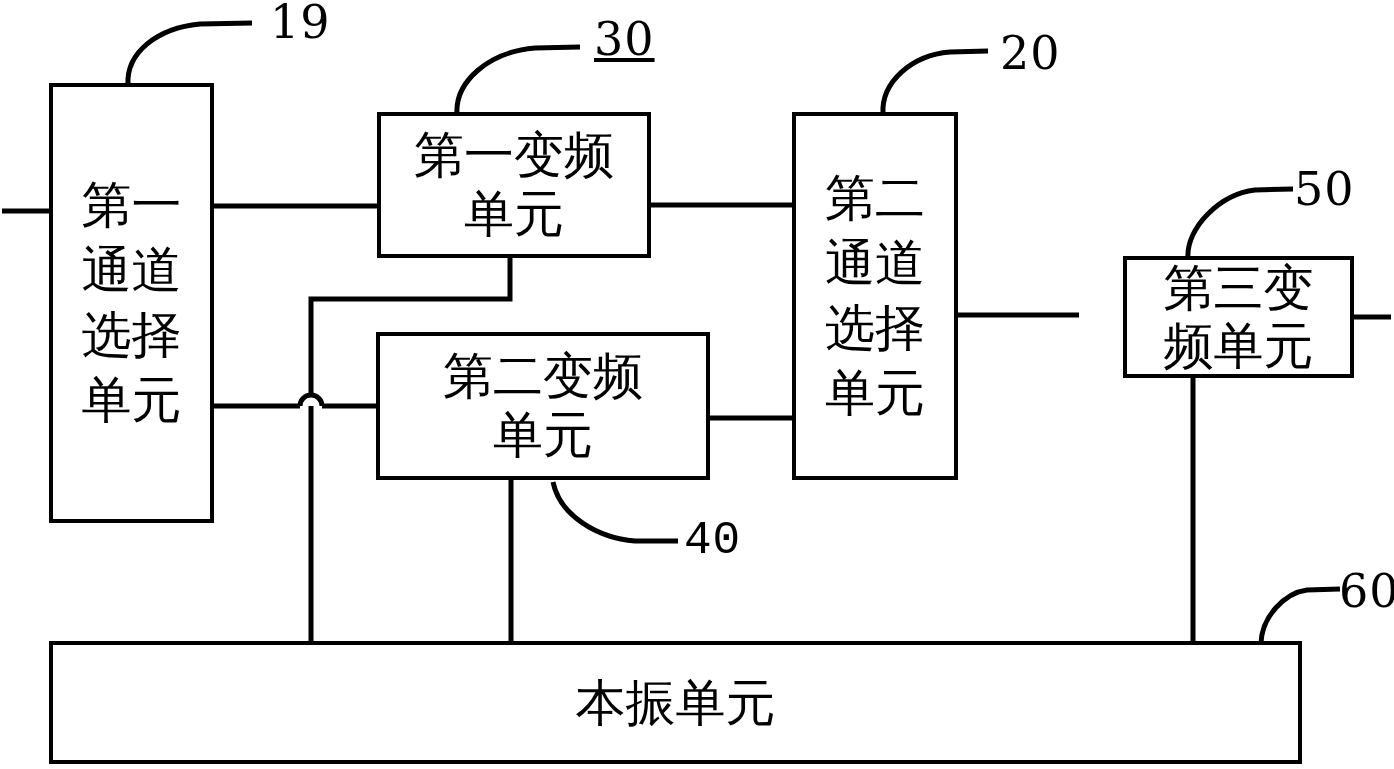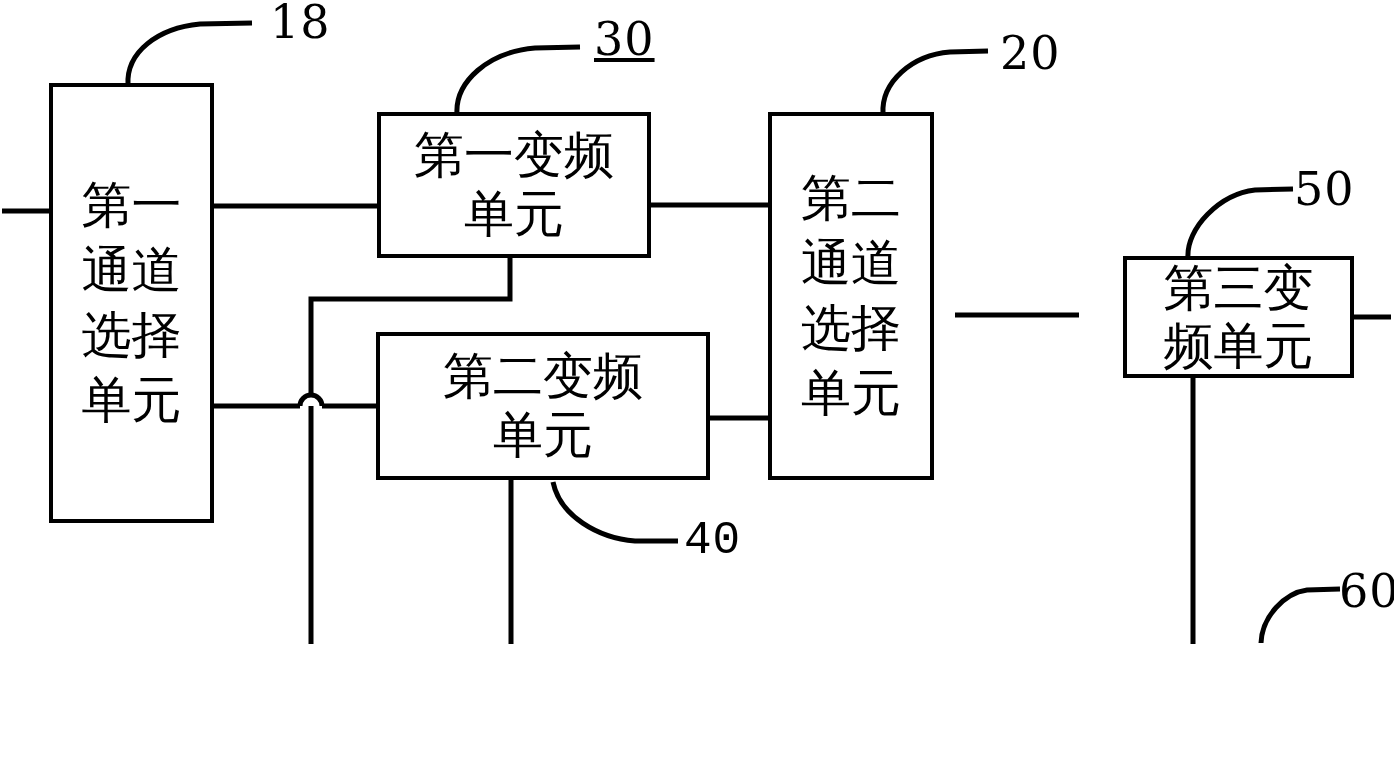--- a/index.html
+++ b/index.html
@@ -42,21 +42,21 @@
   .ref {
     position: absolute;
     font-size: 46px;
     line-height: 46px;
     letter-spacing: 1px;
   }
   
   #b-cs1 { left: 49px;   top: 83px;  width: 165px;  height: 440px; }
   #b-fc1 { left: 377px;  top: 112px; width: 274px;  height: 146px; }
   #b-fc2 { left: 376px;  top: 332px; width: 334px;  height: 148px; }
-  #b-cs2 { left: 768px;  top: 112px; width: 166px;  height: 368px; }
+  #b-cs2 { left: 792px;  top: 112px; width: 166px;  height: 368px; }
   #b-fc3 { left: 1077px; top: 256px; width: 231px;  height: 122px; margin-left: 46px; }
   #b-lo  { left: 49px;   top: 641px; width: 1253px; height: 123px; }
   
   #r10 { left: 270px;  top: -1px;  }
   #r30 { left: 594px;  top: 16px; text-decoration: underline;  }
   #r20 { left: 1000px; top: 30px;  }
   #r50 { left: 1294px; top: 166px; }
   #r40 { left: 684px;  top: 518px; font-family: Liberation Mono, monospace; }
   #r60 { left: 1339px; top: 568px; }
 </style>
@@ -106,21 +106,22 @@
   <div class="box lh-fc" id="b-fc1">第一变频
 单元</div>
   <div class="box lh-fc" id="b-fc2">第二变频
 单元</div>
   <div class="box" id="b-cs2">第二
 通道
 选择
 单元</div>
   <div class="box lh-fc3" id="b-fc3">第三变
 频单元</div>
+  <div class="box lh-lo" id="b-lo">本振单元</div>
 
-  <div class="ref" id="r10">18</div>
+  <div class="ref" id="r10">19</div>
   <div class="ref" id="r30">30</div>
   <div class="ref" id="r40">40</div>
   <div class="ref" id="r20">20</div>
   <div class="ref" id="r50">50</div>
   <div class="ref" id="r60">60</div>
 
 </div>
 
 </body></html>

